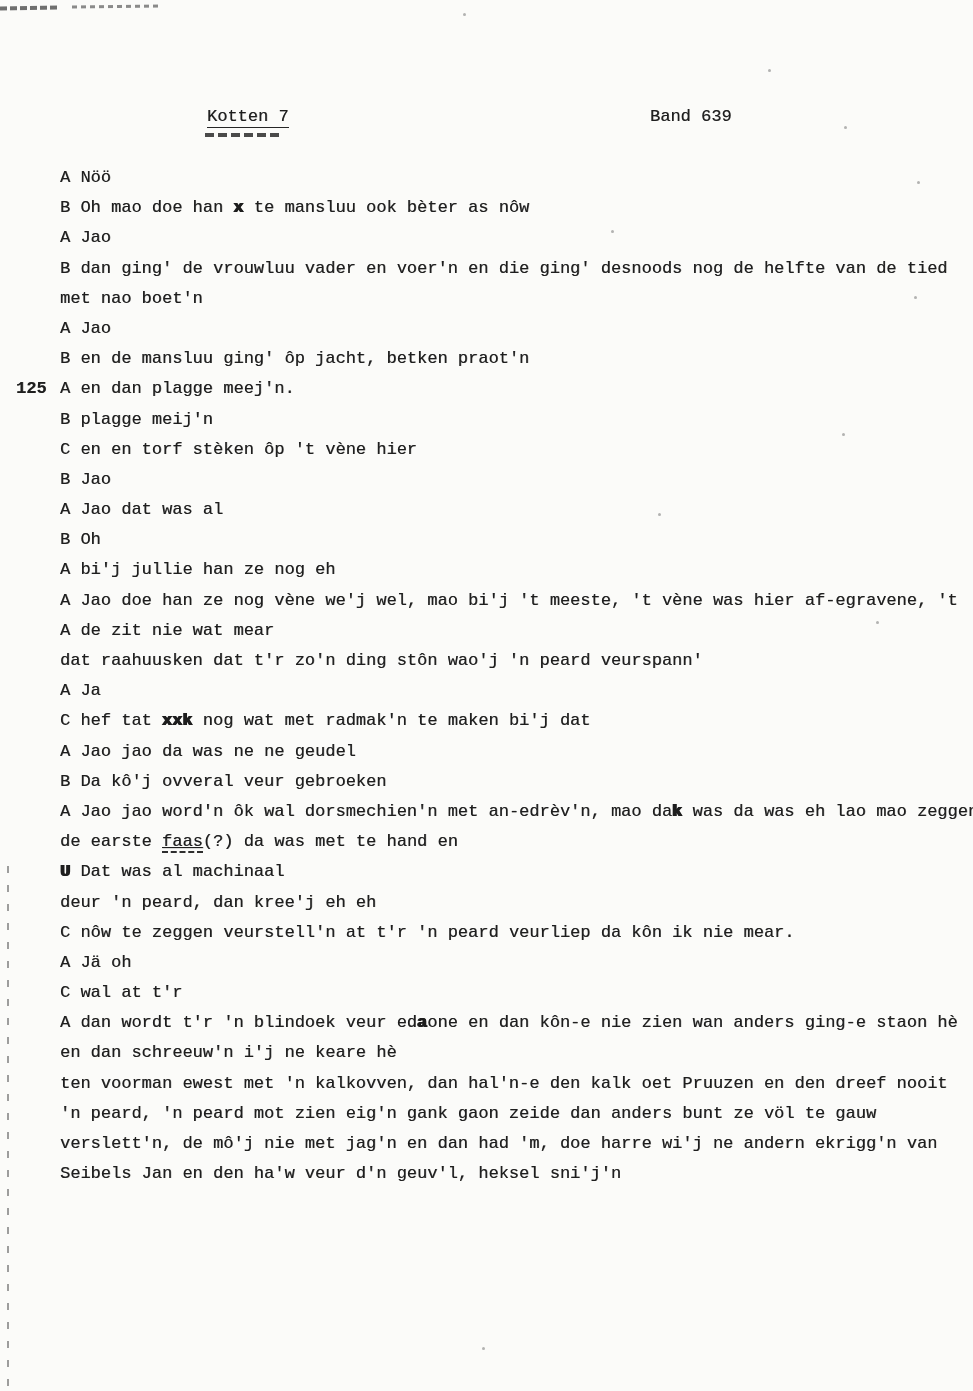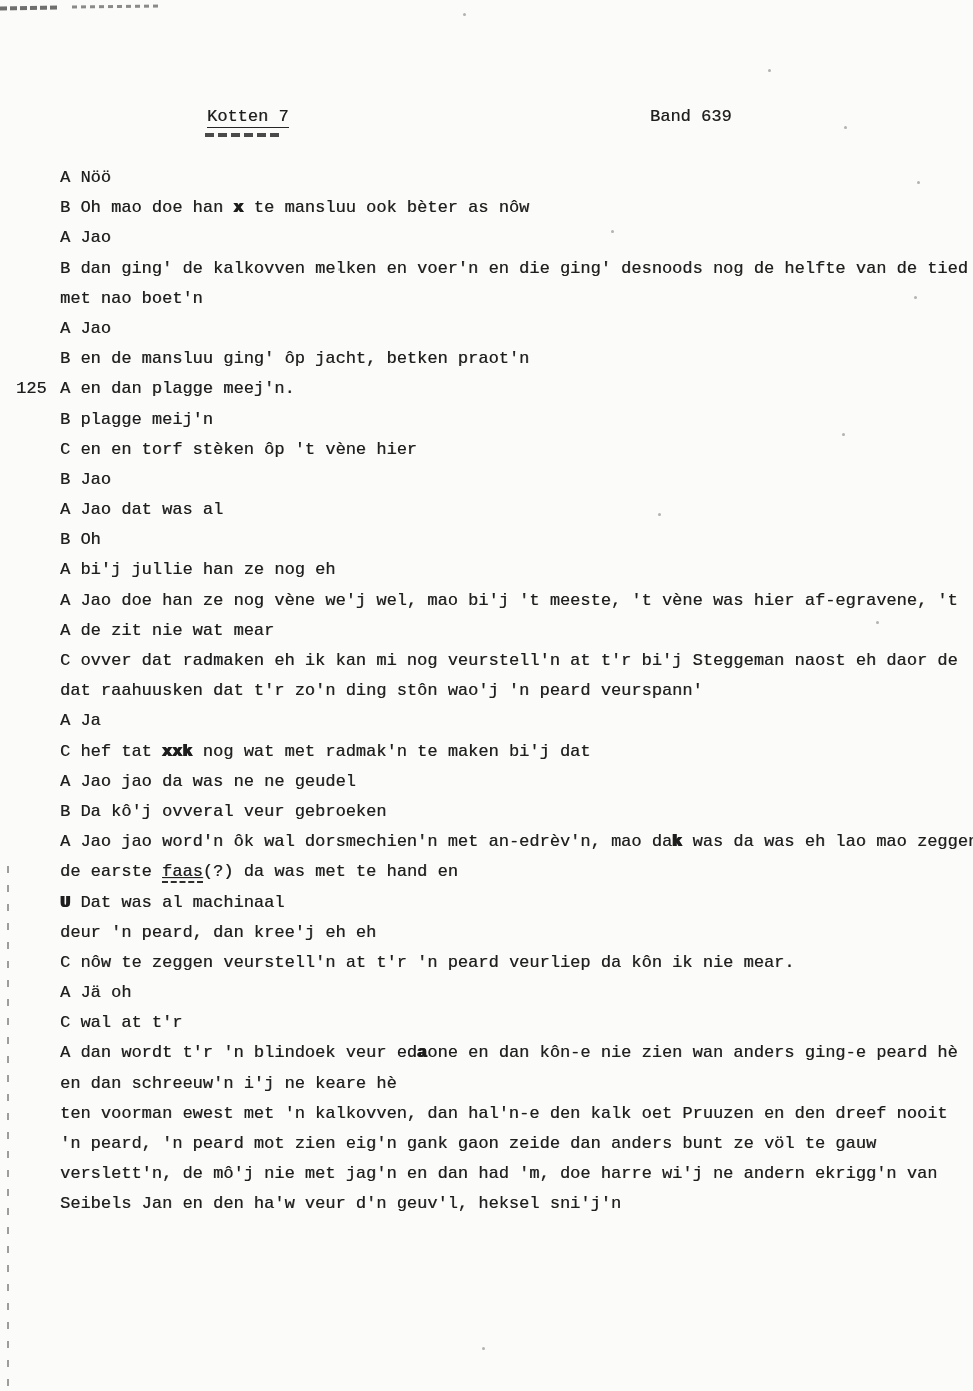--- a/index.html
+++ b/index.html
@@ -41,21 +41,21 @@
     position: absolute; left: 0; top: 134px; width: 973px; margin-top: 29px;
   }
   .tline {
     position: relative;
     height: 30.2px; line-height: 30.2px;
     white-space: pre;
     padding-left: 60px;
   }
   .tline.cont { }
   .lnum {
-    position: absolute; left: 16px; top: 0;
+    position: absolute; left: 16px; top: 0; font-weight: bold;
   }
   .strike {
     font-weight: bold;
     text-shadow: 0.8px 0 0 currentColor, -0.8px 0 0 currentColor, 0.4px 0.3px 0 currentColor;
   }
   .udash {
     text-decoration: underline;
     border-bottom: 2px dashed #2e2e2e;
     padding-bottom: 0px;
   }
@@ -108,47 +108,46 @@
   <div class="speck" style="left:482px;top:1347px"></div>
 
   <div class="hdr-title ink">Kotten 7</div>
   <div class="hdr-title-dashes"></div>
   <div class="hdr-band ink">Band 639</div>
 
   <div class="transcript ink">
       <div class="tline"><span class="speaker">A </span><span>Nöö</span></div>
       <div class="tline"><span class="speaker">B </span><span>Oh mao doe han </span><span class="strike">x</span><span> te mansluu ook bèter as nôw</span></div>
       <div class="tline"><span class="speaker">A </span><span>Jao</span></div>
-      <div class="tline"><span class="speaker">B </span><span>dan ging' de kalkovven melken en voer'n en die ging' desnoods nog de helfte van de tied</span></div>
+      <div class="tline"><span class="speaker">B </span><span>dan ging' de vrouwluu vader en voer'n en die ging' desnoods nog de helfte van de tied</span></div>
       <div class="tline cont"><span>met nao boet'n</span></div>
       <div class="tline"><span class="speaker">A </span><span>Jao</span></div>
       <div class="tline"><span class="speaker">B </span><span>en de mansluu ging' ôp jacht, betken praot'n</span></div>
       <div class="tline"><span class="lnum">125</span><span class="speaker">A </span><span>en dan plagge meej'n.</span></div>
       <div class="tline"><span class="speaker">B </span><span>plagge meij'n</span></div>
       <div class="tline"><span class="speaker">C </span><span>en en torf stèken ôp 't vène hier</span></div>
       <div class="tline"><span class="speaker">B </span><span>Jao</span></div>
       <div class="tline"><span class="speaker">A </span><span>Jao dat was al</span></div>
       <div class="tline"><span class="speaker">B </span><span>Oh</span></div>
       <div class="tline"><span class="speaker">A </span><span>bi'j jullie han ze nog eh</span></div>
       <div class="tline"><span class="speaker">A </span><span>Jao doe han ze nog vène we'j wel, mao bi'j 't meeste, 't vène was hier af-egravene, 't</span></div>
       <div class="tline"><span class="speaker">A </span><span>de zit nie wat mear</span></div>
-      <div class="tline"><span class="speaker">C </span><span>ovver dat radmaken eh ik kan mi nog veurstell'n at t'r bi'j Steggeman naost eh daor de</span></div>
       <div class="tline cont"><span>dat raahuusken dat t'r zo'n ding stôn wao'j 'n peard veurspann'</span></div>
       <div class="tline"><span class="speaker">A </span><span>Ja</span></div>
       <div class="tline"><span class="speaker">C </span><span>hef tat </span><span class="strike">xxk</span><span> nog wat met radmak'n te maken bi'j dat</span></div>
       <div class="tline"><span class="speaker">A </span><span>Jao jao da was ne ne geudel</span></div>
       <div class="tline"><span class="speaker">B </span><span>Da kô'j ovveral veur gebroeken</span></div>
       <div class="tline"><span class="speaker">A </span><span>Jao jao word'n ôk wal dorsmechien'n met an-edrèv'n, mao da</span><span class="strike">k</span><span> was da was eh lao mao zeggen</span></div>
       <div class="tline cont"><span>de earste </span><span class="udash">faas</span><span>(?) da was met te hand en</span></div>
       <div class="tline"><span class="speaker speaker-strike">U </span><span>Dat was al machinaal</span></div>
       <div class="tline cont"><span>deur 'n peard, dan kree'j eh eh</span></div>
       <div class="tline"><span class="speaker">C </span><span>nôw te zeggen veurstell'n at t'r 'n peard veurliep da kôn ik nie mear.</span></div>
       <div class="tline"><span class="speaker">A </span><span>Jä oh</span></div>
       <div class="tline"><span class="speaker">C </span><span>wal at t'r</span></div>
-      <div class="tline"><span class="speaker">A </span><span>dan wordt t'r 'n blindoek veur ed</span><span class="strike">a</span><span>one en dan kôn-e nie zien wan anders ging-e peard hè</span></div>
+      <div class="tline"><span class="speaker">A </span><span>dan wordt t'r 'n blindoek veur ed</span><span class="strike">a</span><span>one en dan kôn-e nie zien wan anders ging-e staon hè</span></div>
       <div class="tline cont"><span>en dan schreeuw'n i'j ne keare hè</span></div>
       <div class="tline cont"><span>ten voorman ewest met 'n kalkovven, dan hal'n-e den kalk oet Pruuzen en den dreef nooit</span></div>
       <div class="tline cont"><span>'n peard, 'n peard mot zien eig'n gank gaon zeide dan anders bunt ze völ te gauw</span></div>
       <div class="tline cont"><span>verslett'n, de mô'j nie met jag'n en dan had 'm, doe harre wi'j ne andern ekrigg'n van</span></div>
       <div class="tline cont"><span>Seibels Jan en den ha'w veur d'n geuv'l, heksel sni'j'n</span></div>
     </div>
 
 </div>
 
 </body></html>

